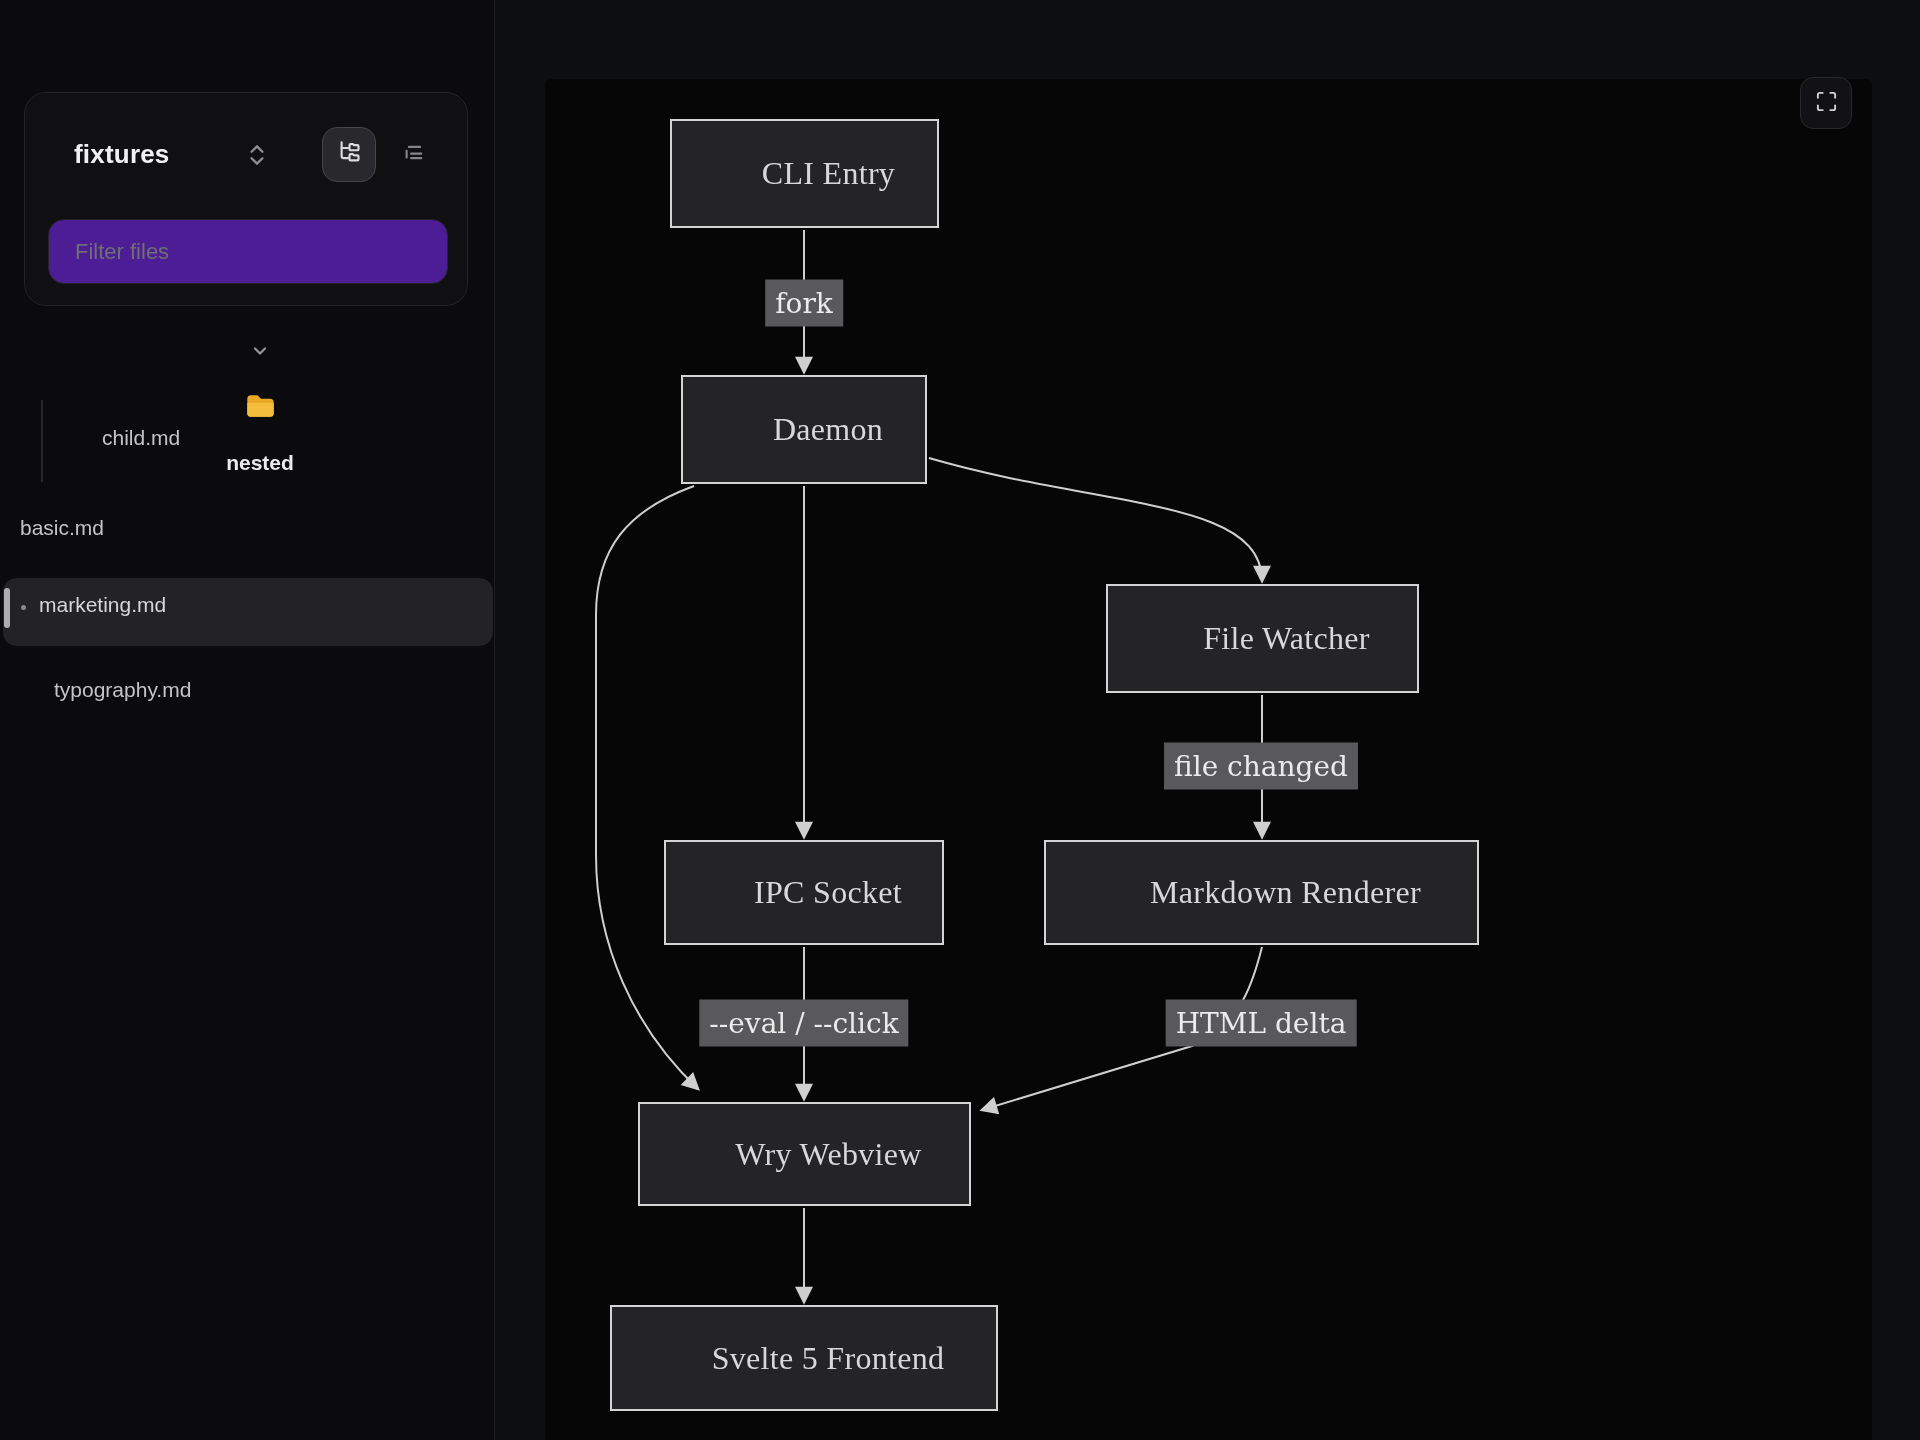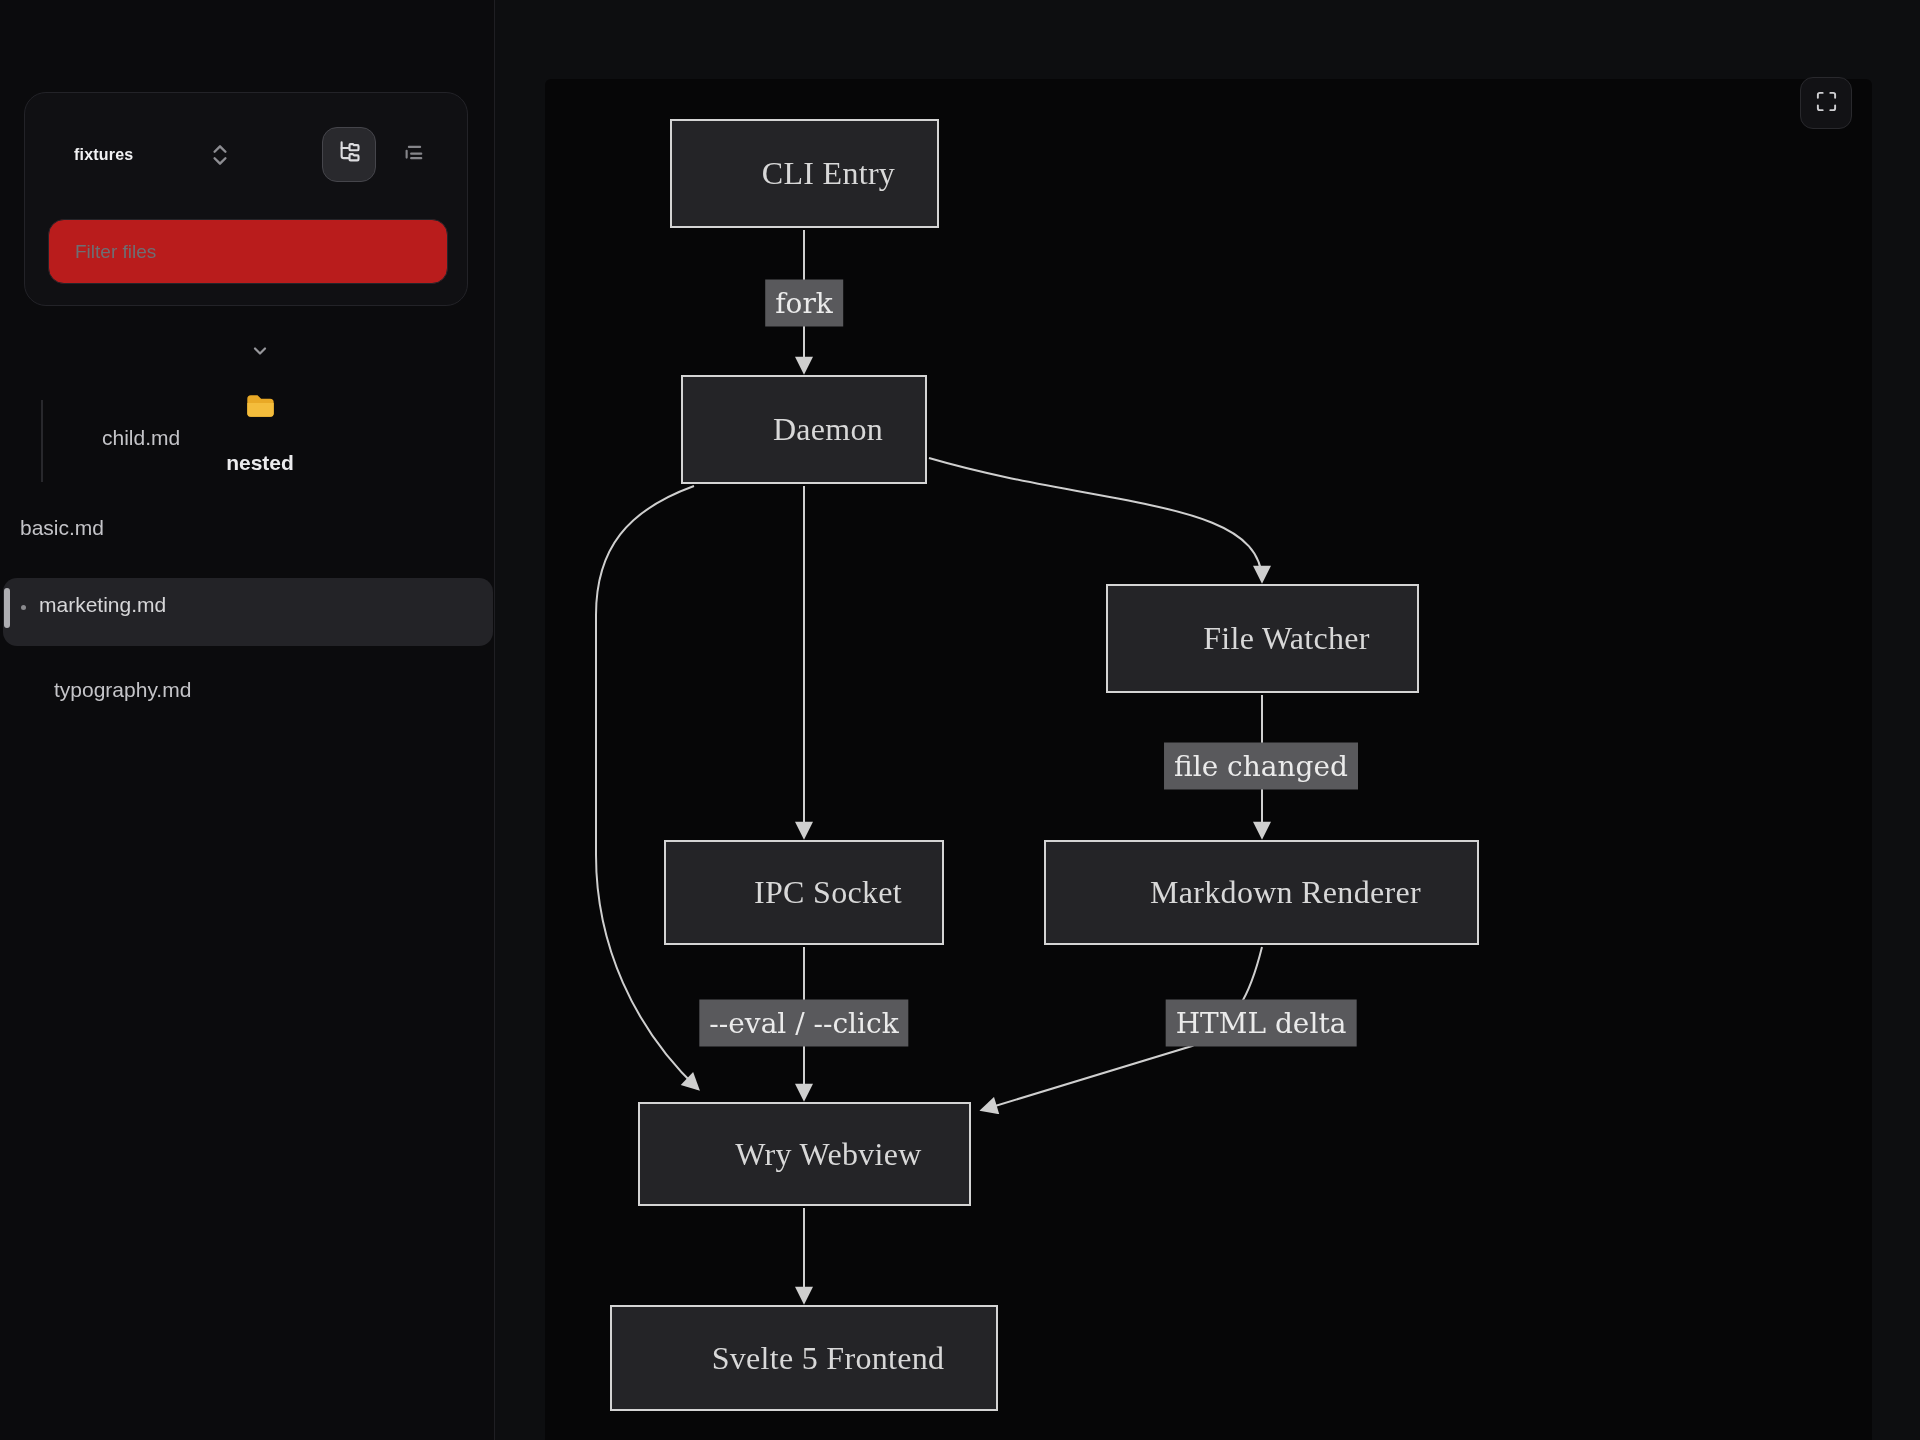--- a/index.html
+++ b/index.html
@@ -5,28 +5,28 @@
   html,body{margin:0;padding:0;width:1920px;height:1440px;overflow:hidden;background:#0d0e10;
     font-family:"Liberation Sans","DejaVu Sans",sans-serif;}
   *{box-sizing:border-box;}
 
   
   .sidebar{position:absolute;left:0;top:0;width:495px;height:1440px;background:#0b0b0d;
     border-right:1px solid #1f1f23;}
   .ws-card{position:absolute;left:24px;top:92px;width:444px;height:214px;background:#101013;
     border:1px solid #232328;border-radius:22px;}
   .ws-row{position:absolute;left:49px;right:26px;top:34px;height:55px;display:flex;align-items:center;}
-  .ws-label{font-size:16px;font-weight:700;color:#f1f1f3;letter-spacing:.2px;cursor:pointer;}
+  .ws-label{font-size:26px;font-weight:700;color:#f1f1f3;letter-spacing:.2px;cursor:pointer;}
   .ws-chevrons{margin-left:76px;display:flex;align-items:center;}
   .view-toggle{margin-left:auto;display:flex;gap:11px;}
   .icon-btn{width:54px;height:55px;border-radius:15px;display:flex;align-items:center;justify-content:center;
     background:transparent;border:1px solid transparent;cursor:pointer;}
   .icon-btn.active{background:#29292d;border:1px solid #45454b;}
   .filter-input{position:absolute;left:23px;top:126px;width:400px;height:65px;border-radius:16px;
-    background:#b91c1c;border:1px solid #242429;color:#d6d6d8;font-size:19px;padding:0 26px;outline:none;
+    background:#4c1d95;border:1px solid #242429;color:#d6d6d8;font-size:22px;padding:0 26px;outline:none;
     font-family:"Liberation Sans","DejaVu Sans",sans-serif;}
   .filter-input::placeholder{color:#6e6e73;}
 
   .tree-row{position:absolute;left:0;right:2px;height:50px;display:flex;align-items:center;cursor:pointer;}
   .row-nested{top:341px;padding-left:28px;gap:29px;flex-direction:column;}
   .row-nested .label{font-size:21px;font-weight:700;color:#ebebed;}
   .indent-guide{position:absolute;left:41px;top:400px;width:2px;height:82px;background:#28282c;}
   .row-child{top:413px;padding-left:102px;}
   .row-basic{top:503px;padding-left:20px;}
   .row-typography{top:665px;padding-left:54px;}

